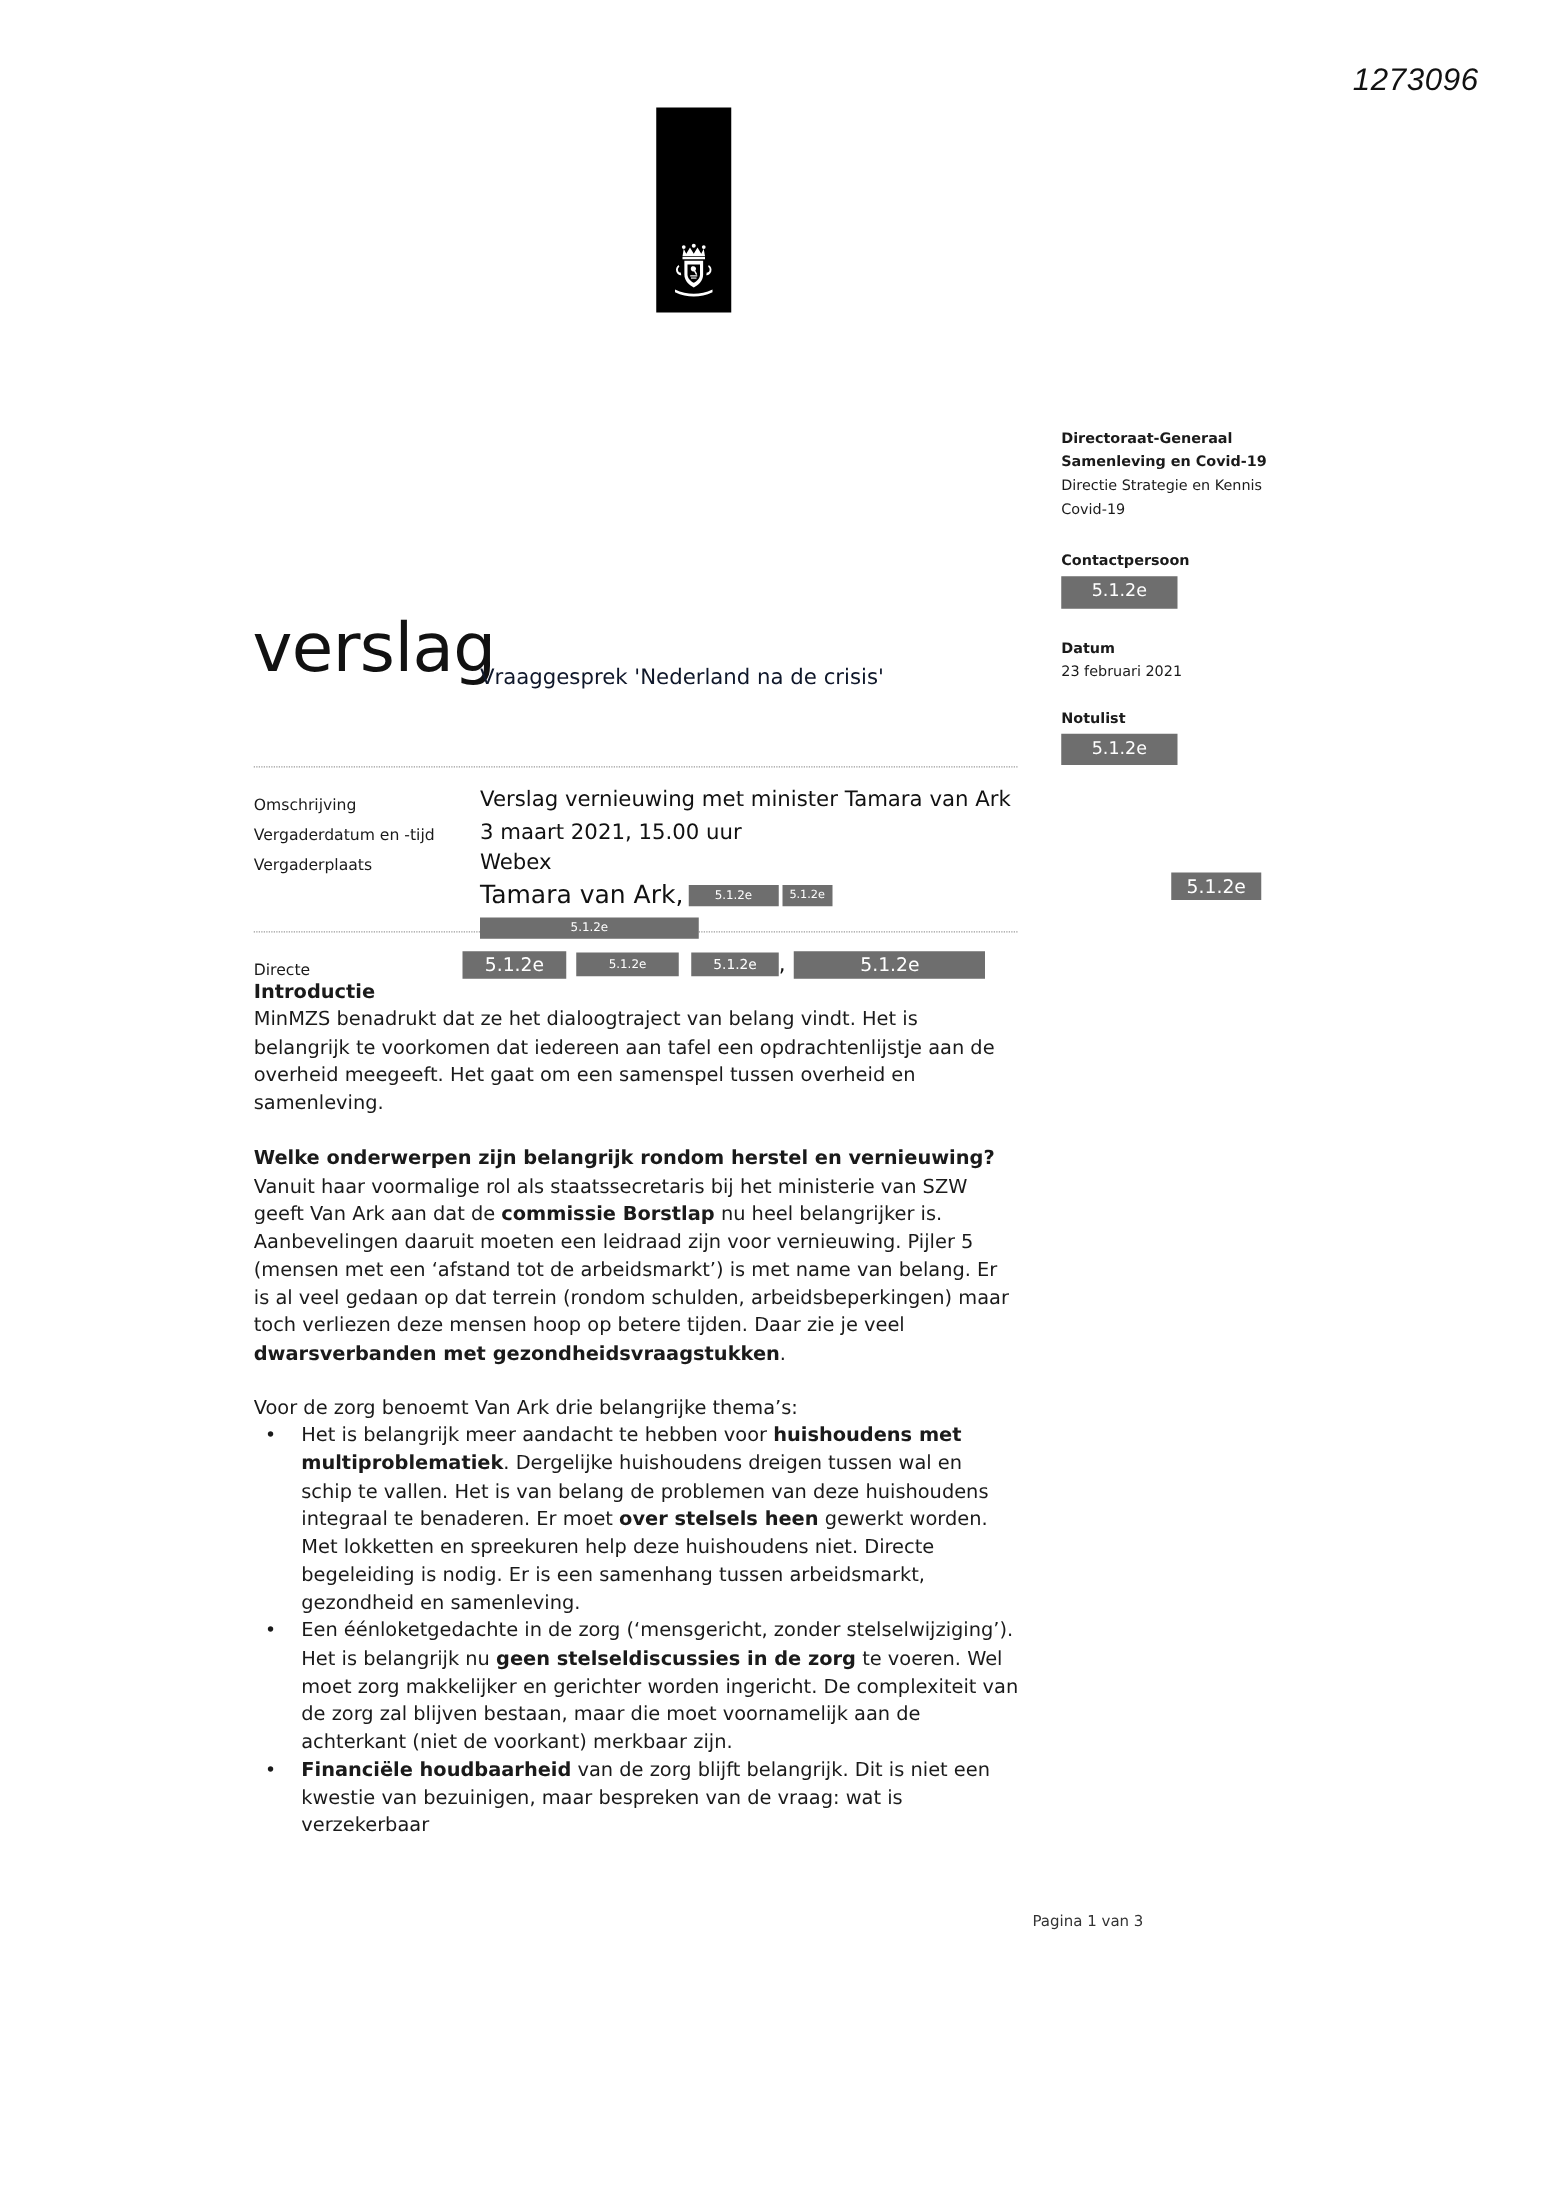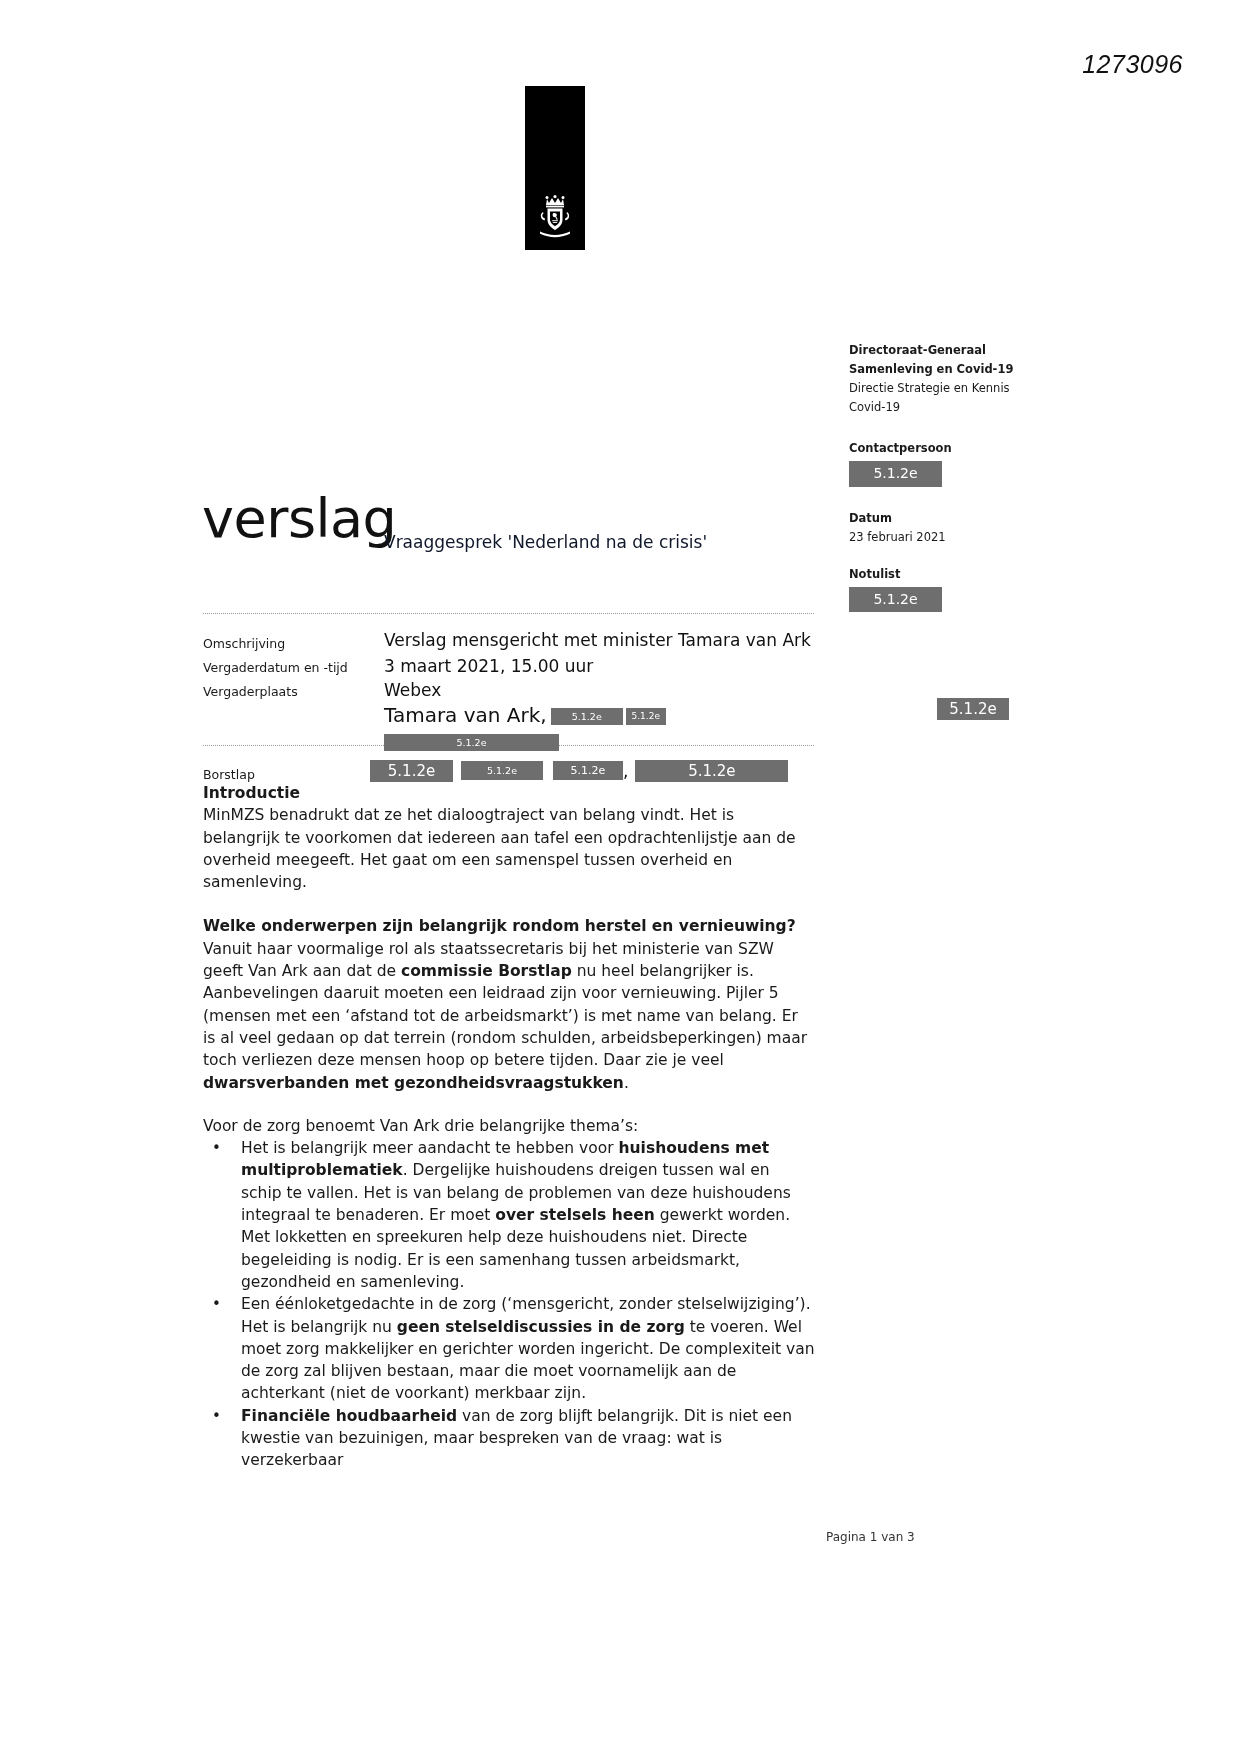--- a/index.html
+++ b/index.html
@@ -294,35 +294,35 @@
   <div class="title">verslag</div>
   <div class="subtitle">Vraaggesprek 'Nederland na de crisis'</div>
 
   <div class="rule rule-top"></div>
   <div class="rule rule-bottom"></div>
 
   <div class="info-table">
 
     <div class="info-row">
       <div class="info-label">Omschrijving</div>
-      <div class="info-value">Verslag mensgericht met minister Tamara van Ark</div>
+      <div class="info-value">Verslag vernieuwing met minister Tamara van Ark</div>
     </div>
 
     <div class="info-row">
       <div class="info-label">Vergaderdatum en -tijd</div>
       <div class="info-value">3 maart 2021, 15.00 uur</div>
     </div>
 
     <div class="info-row">
       <div class="info-label">Vergaderplaats</div>
       <div class="info-value">Webex</div>
     </div>
 
     <div class="info-row">
-      <div class="info-label">Borstlap</div>
+      <div class="info-label">Directe</div>
       <div class="info-value attendees">
         <span class="name">Tamara van Ark,</span><span class="rd rd-a">5.1.2e</span><span class="rd rd-b">5.1.2e</span><span class="rd rd-c">5.1.2e</span><span class="rd rd-d">5.1.2e</span>
 
         <div class="attendees-line2">
           <span class="rd rd-e">5.1.2e</span>
             <span class="rd rd-f">5.1.2e</span>
             <span class="rd rd-g">5.1.2e</span>
             <span class="comma">,</span>
             <span class="rd rd-h">5.1.2e</span>
         </div>

